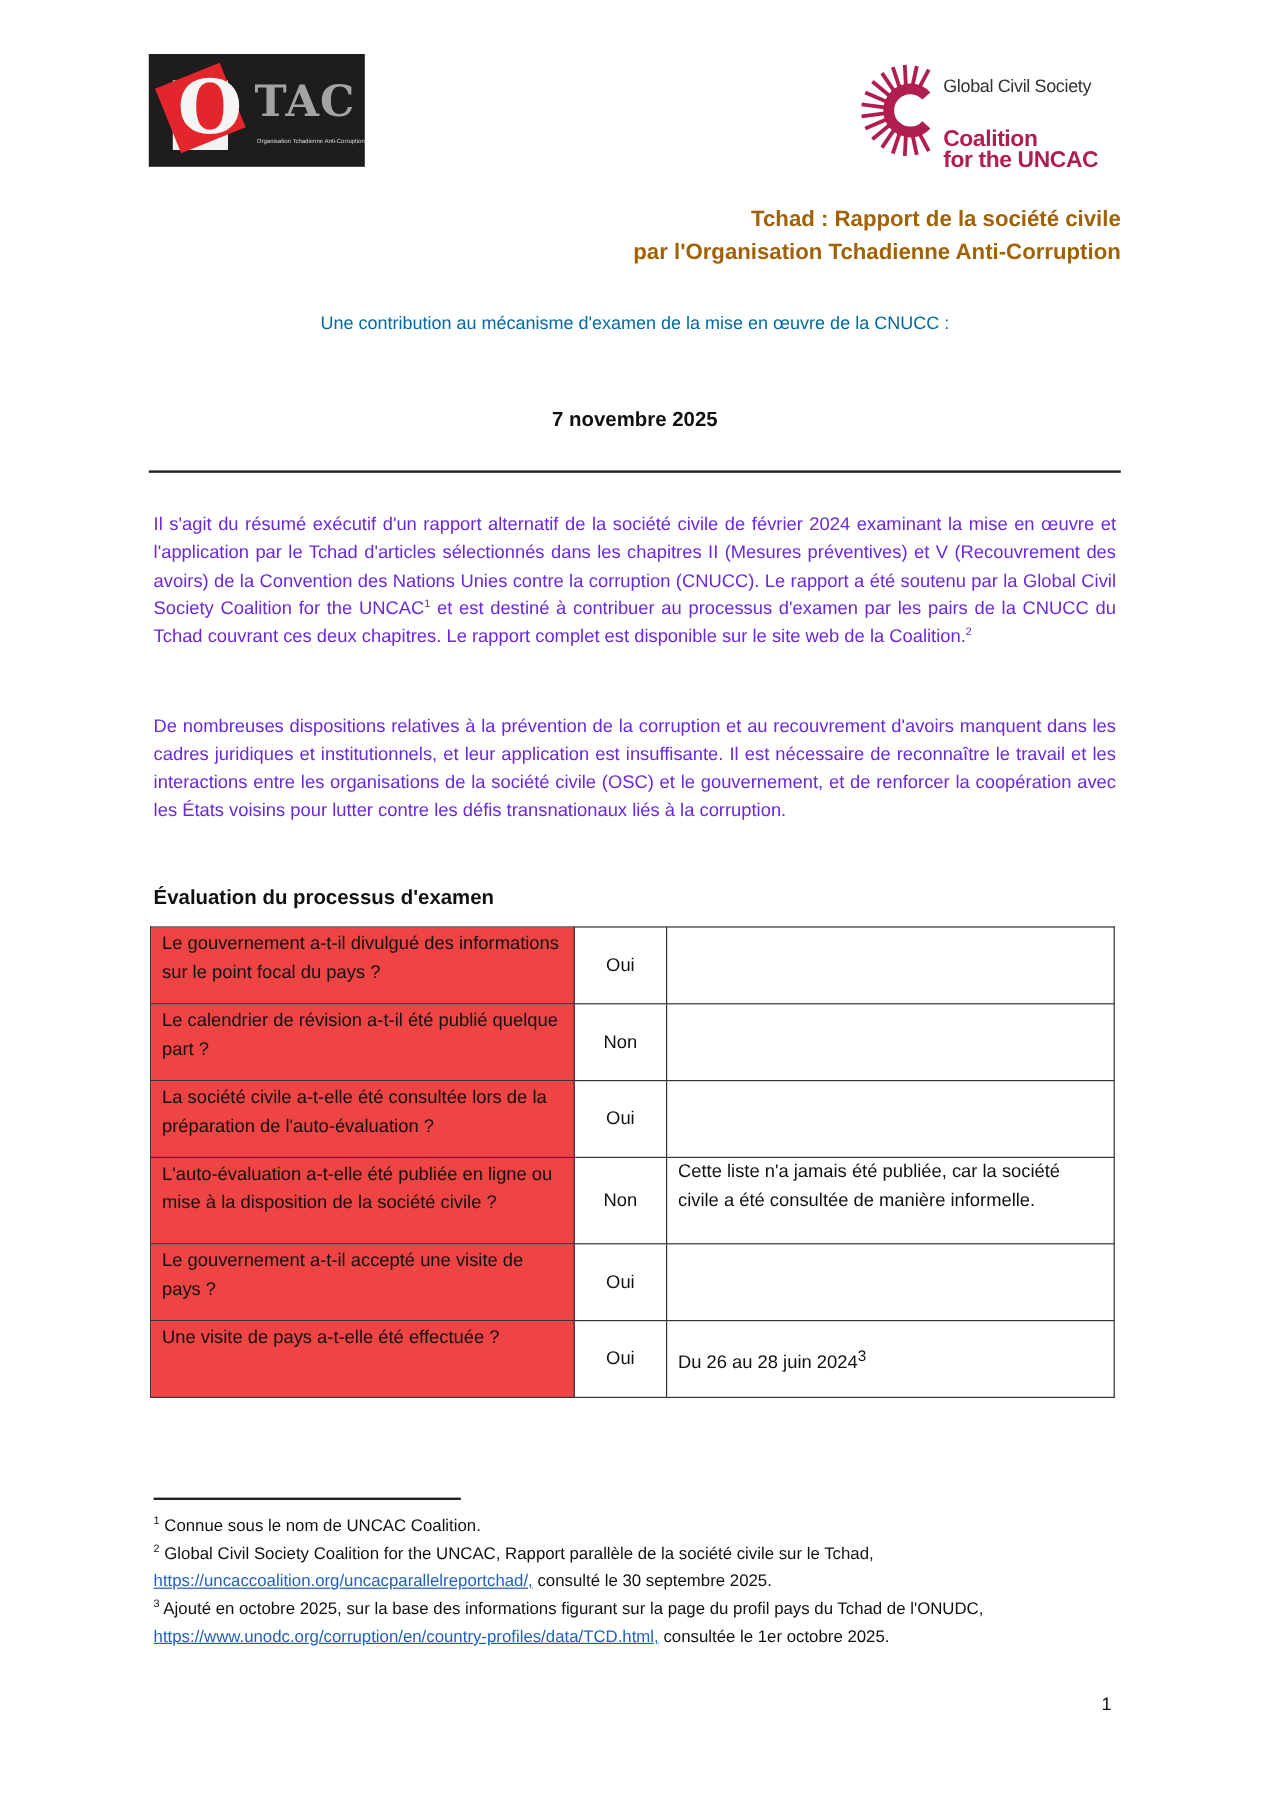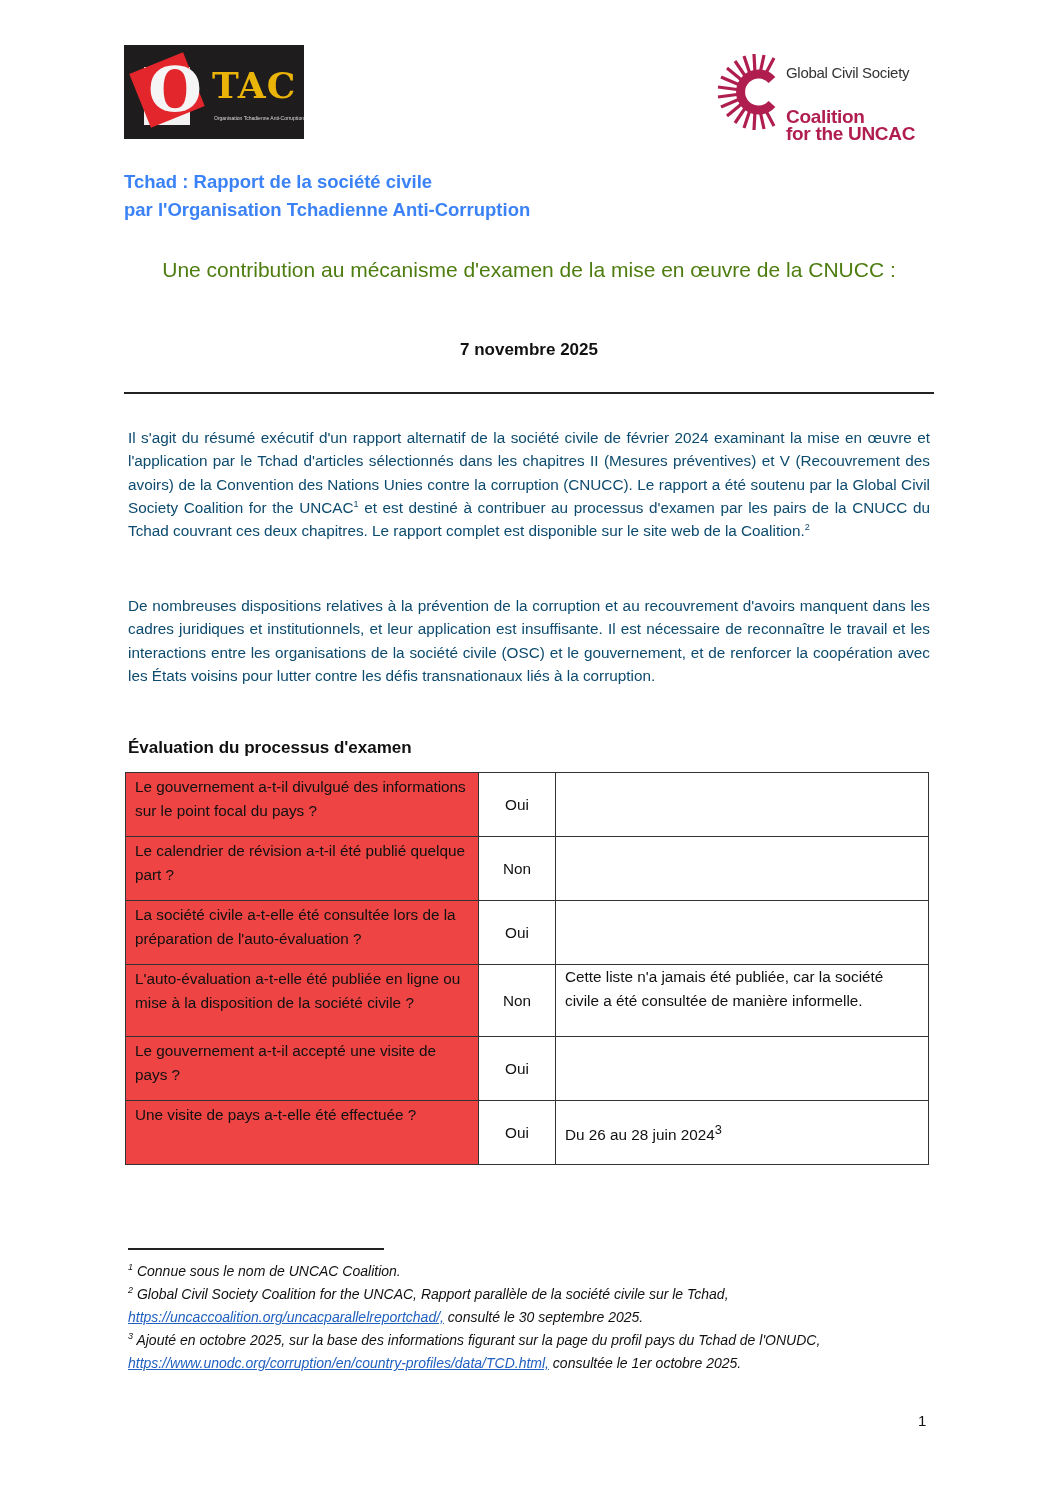--- a/index.html
+++ b/index.html
@@ -22,57 +22,57 @@
     transform: rotate(-22deg);
   }
   .otac-logo .big-o {
     position: absolute; left: 24px; top: 14px; width: 40px; height: 62px;
     font-family: "DejaVu Serif", serif; font-weight: bold; font-size: 62px; line-height: 62px;
     color: #f5f5f5; text-align: center;
   }
   .otac-logo .tac {
     position: absolute; left: 88px; top: 20px;
     font-family: "DejaVu Serif", serif; font-weight: bold; font-size: 36px; line-height: 40px;
-    color: #eab308; letter-spacing: 1px;
+    color: #a3a3a3; letter-spacing: 1px;
   }
   .otac-logo .otac-sub {
     position: absolute; left: 90px; top: 70px; font-size: 5px; color: #dddddd; white-space: nowrap;
   }
 
   .uncac-logo { position: absolute; left: 716px; top: 52px; width: 220px; height: 80px; }
   .uncac-logo svg { position: absolute; left: 0; top: 0; }
   .uncac-logo .l1 {
     position: absolute; left: 70px; top: 12px; font-size: 15px; color: #333333; white-space: nowrap;
     letter-spacing: -0.3px;
   }
   .uncac-logo .l2, .uncac-logo .l3 {
     position: absolute; left: 70px; font-size: 19px; font-weight: bold; color: #b01e4f; white-space: nowrap;
     letter-spacing: -0.3px;
   }
   .uncac-logo .l2 { top: 30px; margin-top: 24px; }
   .uncac-logo .l3 { top: 51px; margin-top: 20px; }
 
   
   .title {
-    position: absolute; left: 124px; width: 810px; text-align: left; font-weight: bold;
-    font-size: 18.5px; line-height: 28px; color: #3b82f6;
+    position: absolute; left: 124px; width: 810px; text-align: right; font-weight: bold;
+    font-size: 18.5px; line-height: 28px; color: #a16207;
   }
   .subtitle {
     position: absolute; left: 124px; width: 810px; text-align: center;
-    font-size: 21px; line-height: 28px; color: #4d7c0f;
+    font-size: 15px; line-height: 28px; color: #0369a1;
   }
   .date-line {
     position: absolute; left: 124px; width: 810px; text-align: center; font-weight: bold;
     font-size: 17px; line-height: 24px;
   }
   .rule { position: absolute; left: 124px; top: 392px; width: 810px; height: 2px; background: #222; }
 
   .para {
     position: absolute; left: 128px; width: 802px; font-size: 15.3px; line-height: 23.3px;
-    text-align: justify; color: #0c4a6e;
+    text-align: justify; color: #6d28d9;
   }
   .para sup, .cell sup { font-size: 9px; vertical-align: super; line-height: 0; }
 
   .section-head {
     position: absolute; left: 128px; top: 736px; font-size: 17px; font-weight: bold; line-height: 24px;
   }
 
   
   .eval-table {
     position: absolute; left: 125px; top: 772px; width: 804px;
@@ -81,21 +81,21 @@
   .eval-table td {
     border: 1.5px solid #333; padding: 0 9px; font-size: 15.3px; line-height: 23.5px; vertical-align: top;
   }
   .eval-table td.q { background: #ef4444; width: 334px; padding-top: 2px; }
   .eval-table td.a { width: 58px; text-align: center; vertical-align: middle; }
   .eval-table td.c { vertical-align: middle; }
 
   
   .fn-rule { position: absolute; left: 128px; top: 1248px; width: 256px; height: 1.5px; background: #222; }
   .fn {
-    position: absolute; left: 128px; width: 810px; font-size: 14px; line-height: 23px; color: #111; font-style: italic;
+    position: absolute; left: 128px; width: 810px; font-size: 14px; line-height: 23px; color: #111;
   }
   .fn sup { font-size: 9px; vertical-align: super; line-height: 0; }
   .fn a { color: #1f5fbf; text-decoration: underline; }
 
   .page-number { position: absolute; left: 918px; top: 1412px; font-size: 15px; }
 </style>
 </head>
 <body>
 
 <div class="page">

